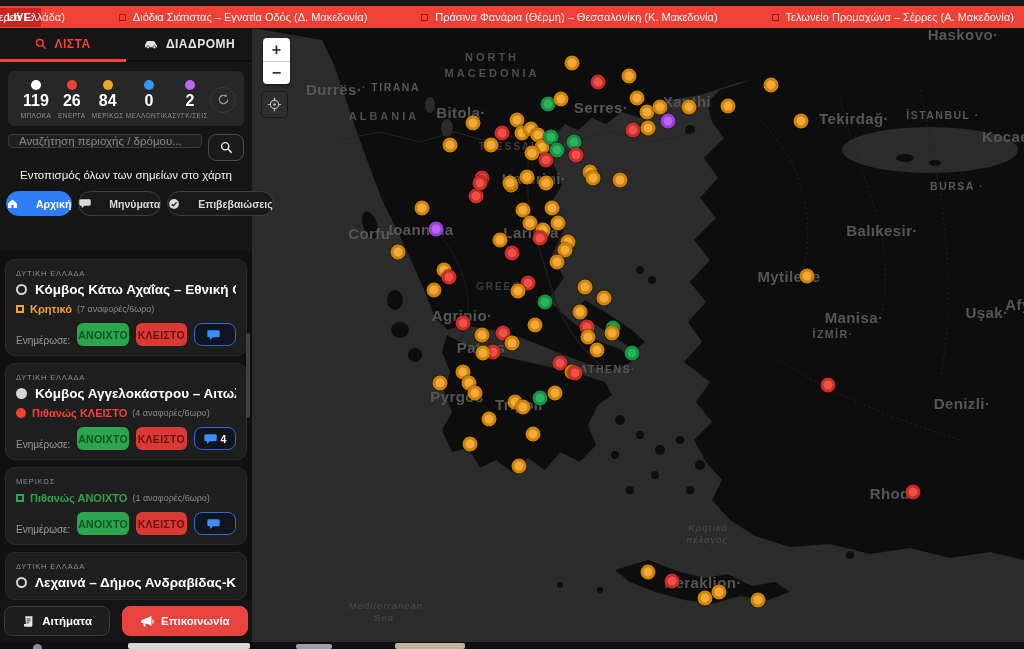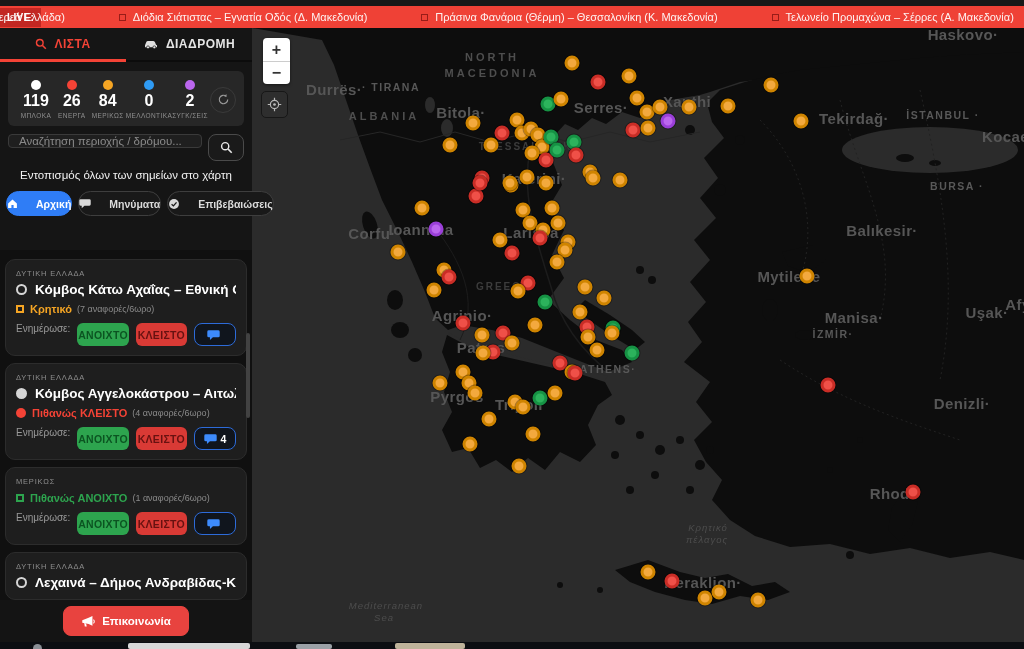--- a/index.html
+++ b/index.html
@@ -46,21 +46,21 @@
   .trow { display:flex; align-items:center; overflow:hidden; white-space:nowrap;}
   .ticon { width:11px; height:11px; border-radius:50%; border:2px solid #d6d6d6; margin-right:8px; flex:0 0 auto;}
   .ticon.filled { background:#d6d6d6; }
   .trow .ttl { color:#fff; font-size:13.5px; font-weight:bold; }
   .srow { display:flex; align-items:center; margin:6px 0 8px 0;}
   .sicon { margin-right:6px; flex:0 0 auto;}
   .sicon.square { width:8px; height:8px; border-width:2px; border-style:solid; }
   .sicon.circle { width:10px; height:10px; border-radius:50%; }
   .stxt { font-size:11px; font-weight:bold; }
   .reps { color:#8a8a8a; font-size:9px; margin-left:5px; }
-  .arow { display:flex; align-items:flex-start; gap:7px;}
+  .arow { display:flex; align-items:flex-end; gap:7px;}
   .updlbl { color:#9a9a9a; font-size:10px; flex:0 0 auto;}
   .btn-open,.btn-closed { flex:1; height:23px; border-radius:6px; font-size:10.5px; font-weight:bold;
     display:flex; align-items:center; justify-content:center; cursor:pointer; letter-spacing:.3px;}
   .btn-open { background:#2da44e; color:rgba(6,70,26,.85);}
   .btn-closed { background:#d93a35; color:rgba(75,8,8,.8);}
   .chatbtn { flex:0 0 42px; height:23px; border:1.5px solid #2d6bd9; border-radius:8px; background:#10151d;
     display:flex; align-items:center; justify-content:center; gap:4px; cursor:pointer;}
   .chatbtn .cnt { color:#fff; font-size:10.5px; font-weight:bold; }
   .sb-scroll { position:absolute; right:2px; top:305px; width:4px; height:85px; background:#424242; border-radius:2px;}
   .sb-footer { position:absolute; left:0; bottom:7px; width:252px; height:42px; background:#141414;
@@ -499,20 +499,27 @@
     <div class="trow">
       <span class="ticon"></span>
       <span class="ttl">Λεχαινά – Δήμος Ανδραβίδας-Κυλλήνης</span>
     </div>
 
   </div>
 </div>
   <div class="sb-scroll"></div>
 
   <div class="sb-footer">
+    <div class="fbtn dark">
+      <svg width="13" height="13" viewBox="0 0 20 20">
+        <path d="M5 2 h11 v14 a2 2 0 0 1 -2 2 h-9 a2 2 0 0 1 -2 -2 v-2 h3 Z" fill="#e6e6e6"></path>
+        <path d="M7 6 h6 M7 9 h6 M7 12 h4" stroke="#1d1d1d" stroke-width="1.3"></path>
+      </svg>
+      <span>Αιτήματα</span>
+    </div>
     <div class="fbtn red">
       <svg width="14" height="13" viewBox="0 0 22 20">
         <path d="M2 8 L12 4 L18 1.5 L18 16.5 L12 14 L2 12 Z" fill="#fff"></path>
         <path d="M5 12.5 L6 18 L9 18 L8 13" fill="#fff"></path>
         <path d="M19.5 7 a4 4 0 0 1 0 6" stroke="#fff" stroke-width="1.6" fill="none"></path>
       </svg>
       <span>Επικοινωνία</span>
     </div>
   </div>
 </div>

